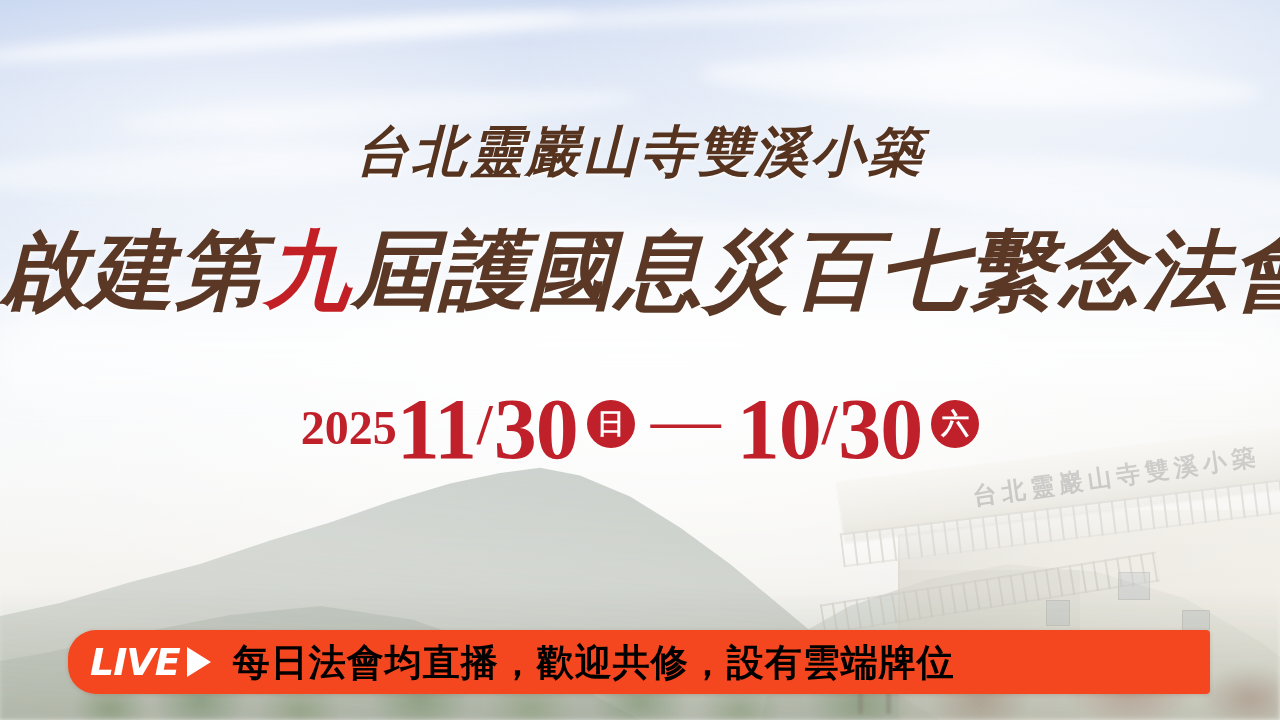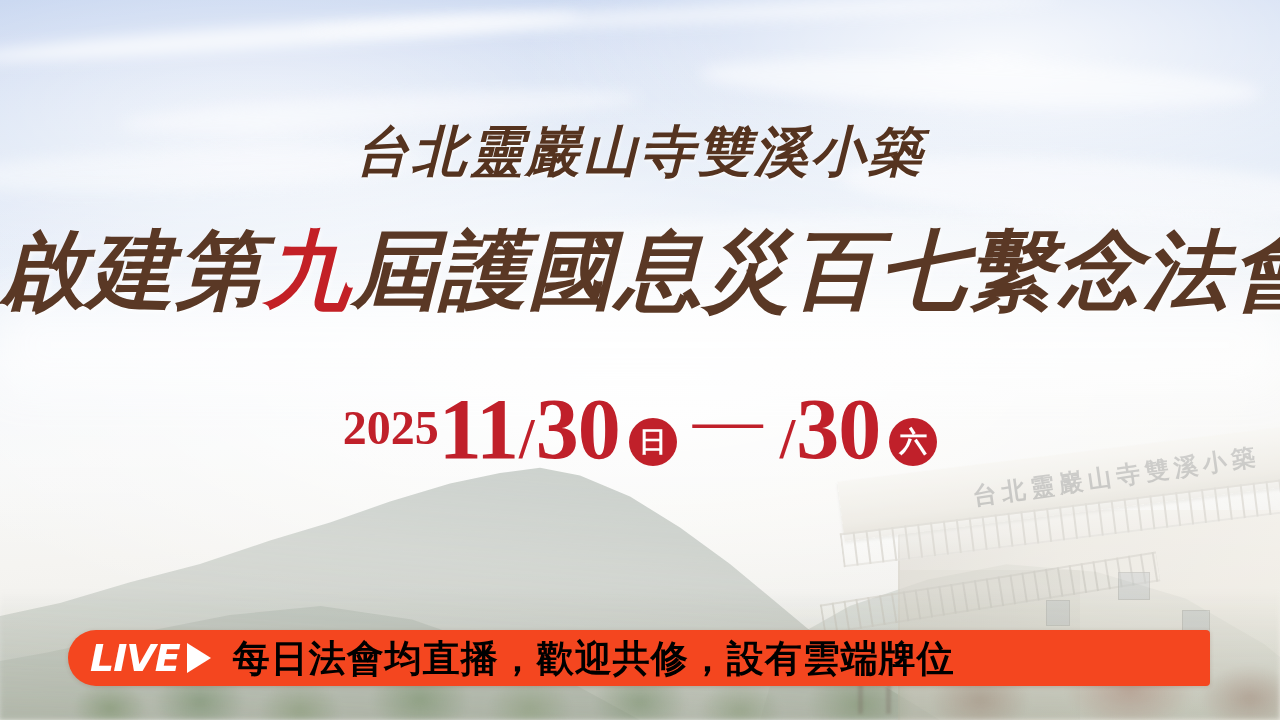--- a/index.html
+++ b/index.html
@@ -246,21 +246,21 @@
     align-items: flex-end;
     gap: 0px;
     color: #c0202a;
     font-family: "Liberation Serif", serif;
   }
   .dblock { display: flex; align-items: center; }
   .dyear {
     font-size: 48px; font-weight: 700; line-height: 1;
     letter-spacing: 0px; margin-bottom: 2px;
   }
-  .drow { display: flex; align-items: flex-end; }
+  .drow { display: flex; align-items: center; }
   .dmain {
     font-size: 86px; font-weight: 700; line-height: .96;
     letter-spacing: -1px;
   }
   .dslash {
     font-size: 56px; font-weight: 700; line-height: 1;
     position: relative; top: -4px; margin: 0 1px;
   }
   .dbadge {
     display: inline-flex; align-items: center; justify-content: center;
@@ -274,21 +274,21 @@
   .ddash {
     font-size: 70px; font-weight: 400; line-height: 1;
     margin: 0 16px; position: relative; top: -16px;
     color: #c0202a;
   }
 
   
   .live-banner {
     position: absolute;
     left: 68px; top: 630px;
-    width: 1142px; height: 56px;
+    width: 1142px; height: 64px;
     background: #f4461f;
     border-radius: 28px 4px 4px 28px;
     display: flex;
     align-items: center;
     padding-left: 22px;
     box-sizing: border-box;
     box-shadow: 0 1px 4px rgba(120,50,20,.18);
   }
   .live-tag {
     display: flex; align-items: center; gap: 3px;
@@ -377,20 +377,21 @@
           <span class="dslash">/</span>
           <span class="dmain">30</span>
           <span class="dbadge">日</span>
         </div>
       </div>
 
       <div class="ddash">—</div>
 
       <div class="dblock">
         <div class="drow">
+          <span class="dmain">10</span>
           <span class="dslash">/</span>
           <span class="dmain">30</span>
           <span class="dbadge">六</span>
         </div>
       </div>
 
     </div>
 
     <div class="live-banner">
       <div class="live-tag">

